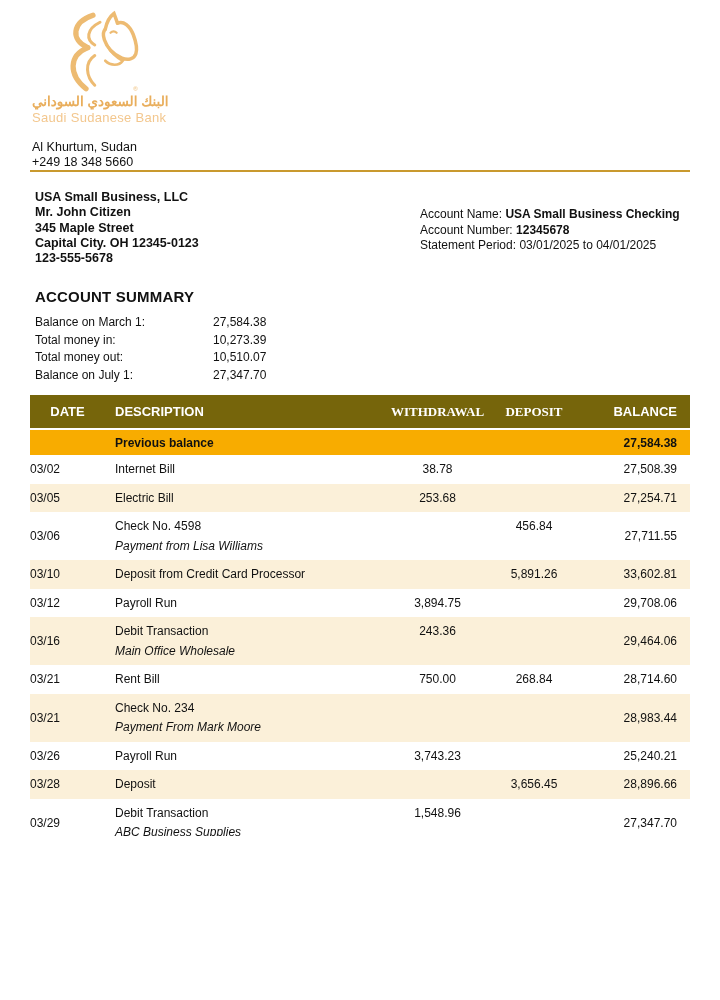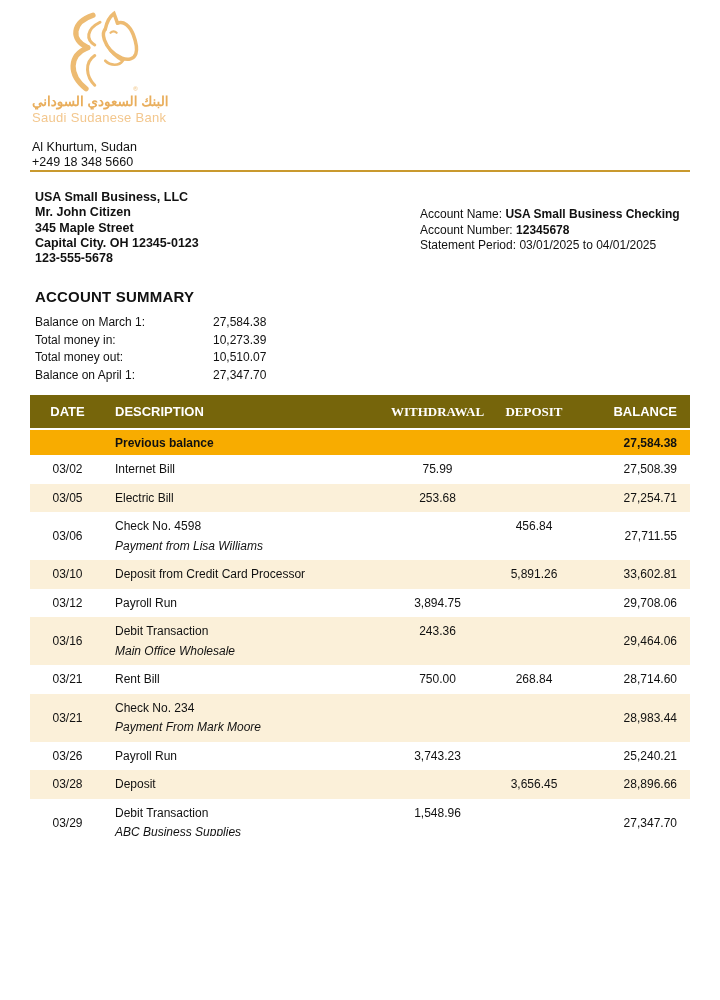--- a/index.html
+++ b/index.html
@@ -49,21 +49,21 @@
   .txn-table th.h-bal{text-align:right;padding-right:13px;}
 
   .prev-row td,.end-row td{background:var(--row_gold);font-weight:bold;}
   .prev-row td{height:26px;margin-top:28px;}
   .end-row td{height:28px;border-top:3px solid #fff;}
   .prev-row .lbl,.end-row .lbl{padding-left:10px;text-align:left;}
   .prev-row .bal,.end-row .bal{text-align:right;padding-right:13px;}
 
   tbody.txns tr td{vertical-align:middle;}
   tbody.txns tr:nth-child(even) td{background:var(--row_cream);}
-  tbody.txns td.date{text-align:center;}
+  tbody.txns td.date{}
   tbody.txns td.desc{padding:7px 0 7px 10px;text-align:left;line-height:14.5px;}
   tbody.txns td.desc .note{font-style:italic;margin-top:5px;}
   tbody.txns td.desc .note:empty{margin-top:0;}
   tbody.txns td.amount{vertical-align:top;padding-top:8px;text-align:center;line-height:13px;}
   tbody.txns td.bal{text-align:right;padding-right:13px;}
 
   
   .brand{position:absolute;top:877px;right:8px;display:inline-block;text-align:center;}
   .brand-text{font-size:59px;font-weight:bold;letter-spacing:-1px;line-height:62px;color:var(--brand_blue);}
   .brand-underline{height:7px;background:var(--brand_red);margin-top:3px;}
@@ -119,21 +119,21 @@
       </div>
     <div class="summary-row">
         <span class="lbl">Total money in:</span>
         <span class="val">10,273.39</span>
       </div>
     <div class="summary-row">
         <span class="lbl">Total money out:</span>
         <span class="val">10,510.07</span>
       </div>
     <div class="summary-row">
-        <span class="lbl">Balance on April 1:</span>
+        <span class="lbl">Balance on July 1:</span>
         <span class="val">27,347.70</span>
       </div>
   </div>
 
   <table class="txn-table">
     <colgroup>
       <col class="c-date">
         <col class="c-desc">
         <col class="c-wd">
         <col class="c-dep">
@@ -157,21 +157,21 @@
         <td class="bal">27,584.38</td>
       </tr>
     </tbody>
     <tbody class="txns">
       <tr>
         <td class="date">03/02</td>
         <td class="desc">
             <div>Internet Bill</div>
             <div class="note"></div>
           </td>
-        <td class="amount">75.99</td>
+        <td class="amount">38.78</td>
         <td class="amount"></td>
         <td class="bal">27,508.39</td>
       </tr>
       <tr>
         <td class="date">03/05</td>
         <td class="desc">
             <div>Electric Bill</div>
             <div class="note"></div>
           </td>
         <td class="amount">253.68</td>

